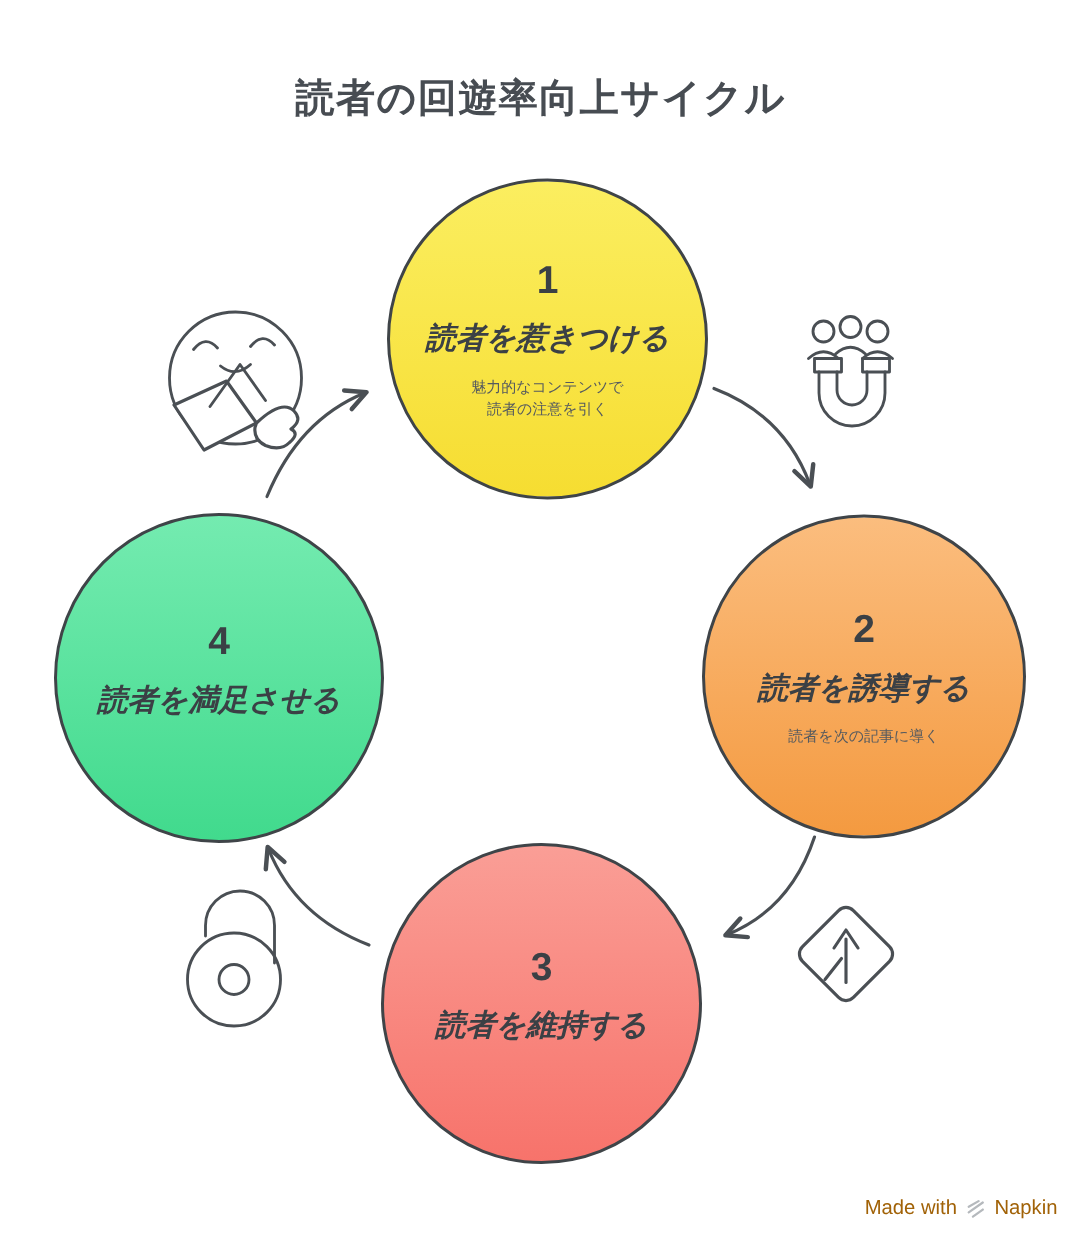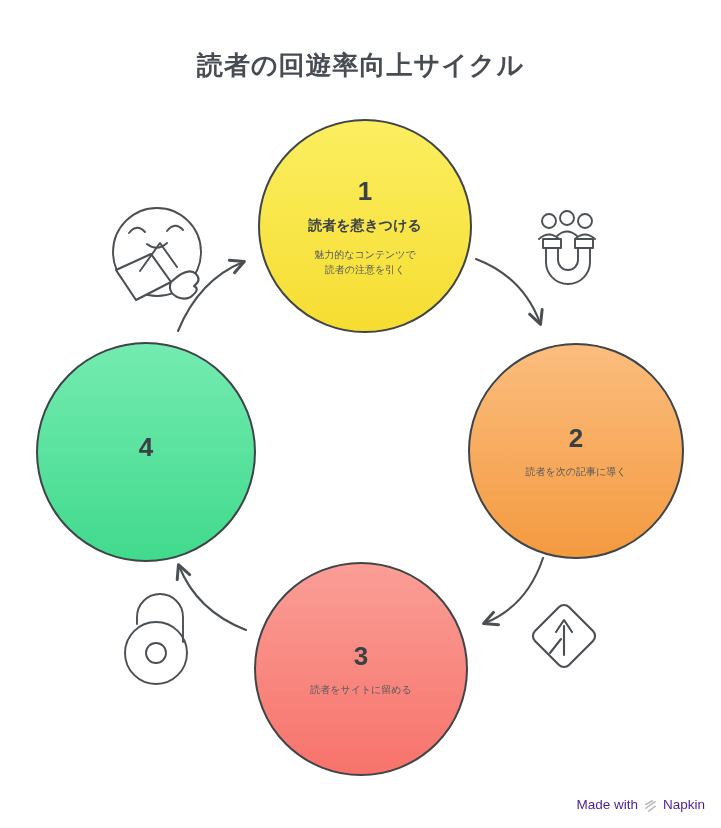--- a/index.html
+++ b/index.html
@@ -5,31 +5,31 @@
   html,body{margin:0;padding:0;background:#ffffff;}
   body{font-family:"Liberation Sans","DejaVu Sans",sans-serif;}
   .canvas{position:relative;width:721px;height:828px;background:#ffffff;overflow:hidden;margin:0 auto;}
   .diagram-title{position:absolute;left:0;top:48px;width:100%;text-align:center;
     font-size:26px;font-weight:bold;color:#474c52;letter-spacing:1px;margin:0;}
   .overlay{position:absolute;left:0;top:0;width:721px;height:828px;pointer-events:none;}
   .circle{position:absolute;border:2.5px solid #3f4448;border-radius:50%;
     display:flex;flex-direction:column;align-items:center;justify-content:center;
     text-align:center;box-sizing:border-box;padding:0 18px;}
   .circle .num{font-size:26px;font-weight:bold;color:#3b4045;margin-bottom:10px;}
-  .circle .step-title{font-size:14px;font-weight:bold;color:#3b4045;margin-bottom:12px;white-space:nowrap;}
+  .circle .step-title{font-size:20px;font-weight:bold;color:#3b4045;margin-bottom:12px;white-space:nowrap;font-style:italic;}
   .circle .step-desc{font-size:10px;color:#555a5f;line-height:1.5;white-space:pre-line;}
   .c1{left:258px;top:119px;width:214px;height:214px;}
   .c2{left:468px;top:343px;width:216px;height:216px;}
   .c3{left:254px;top:562px;width:214px;height:214px;}
   .c4{left:36px;top:342px;width:220px;height:220px;}
   .stroke{fill:none;stroke:#4a4f54;stroke-width:2.1;stroke-linecap:round;stroke-linejoin:round;}
   .stroke-thin{fill:none;stroke:#4a4f54;stroke-width:1.9;stroke-linecap:round;stroke-linejoin:round;}
   .whitefill{fill:#ffffff;stroke:#4a4f54;stroke-width:2.1;stroke-linecap:round;stroke-linejoin:round;}
   .watermark{position:absolute;right:16px;bottom:16px;display:flex;align-items:flex-start;gap:5px;
-    font-size:13.5px;color:#4c1d95;}
+    font-size:13.5px;color:#a16207;}
   .watermark svg{display:block;}
 </style>
 </head>
 <body>
 
 <div class="canvas">
 
   <h1 class="diagram-title">読者の回遊率向上サイクル</h1>
 
   <svg class="overlay" viewBox="0 0 721 828">
@@ -91,30 +91,32 @@
 
   <div class="circle c1" style="background: linear-gradient(rgb(251, 238, 96), rgb(246, 221, 49)); border-color: rgb(63, 68, 72);">
     <div class="num">1</div>
     <div class="step-title">読者を惹きつける</div>
     <div class="step-desc">魅力的なコンテンツで
 読者の注意を引く</div>
   </div>
 
   <div class="circle c2" style="background: linear-gradient(rgb(251, 189, 126), rgb(244, 154, 64)); border-color: rgb(63, 68, 72);">
     <div class="num">2</div>
+    <div class="step-title">読者を誘導する</div>
     <div class="step-desc">読者を次の記事に導く</div>
   </div>
 
   <div class="circle c3" style="background: linear-gradient(rgb(250, 158, 150), rgb(247, 115, 107)); border-color: rgb(63, 68, 72);">
     <div class="num">3</div>
-    <div class="step-desc">読者をサイトに留める</div>
+    <div class="step-title">読者を維持する</div>
   </div>
 
   <div class="circle c4" style="background: linear-gradient(rgb(116, 235, 176), rgb(65, 218, 141)); border-color: rgb(63, 68, 72);">
     <div class="num">4</div>
+    <div class="step-title">読者を満足させる</div>
   </div>
 
   <div class="watermark">
     <span>Made with</span>
     <svg width="15" height="15" viewBox="0 0 16 16">
       <path d="M3,12 L13,5 M3,8 L10,4 M6,15 L13,10" fill="none" stroke="#b5b9bd" stroke-width="1.6" stroke-linecap="round"></path>
     </svg>
     <span>Napkin</span>
   </div>
 

